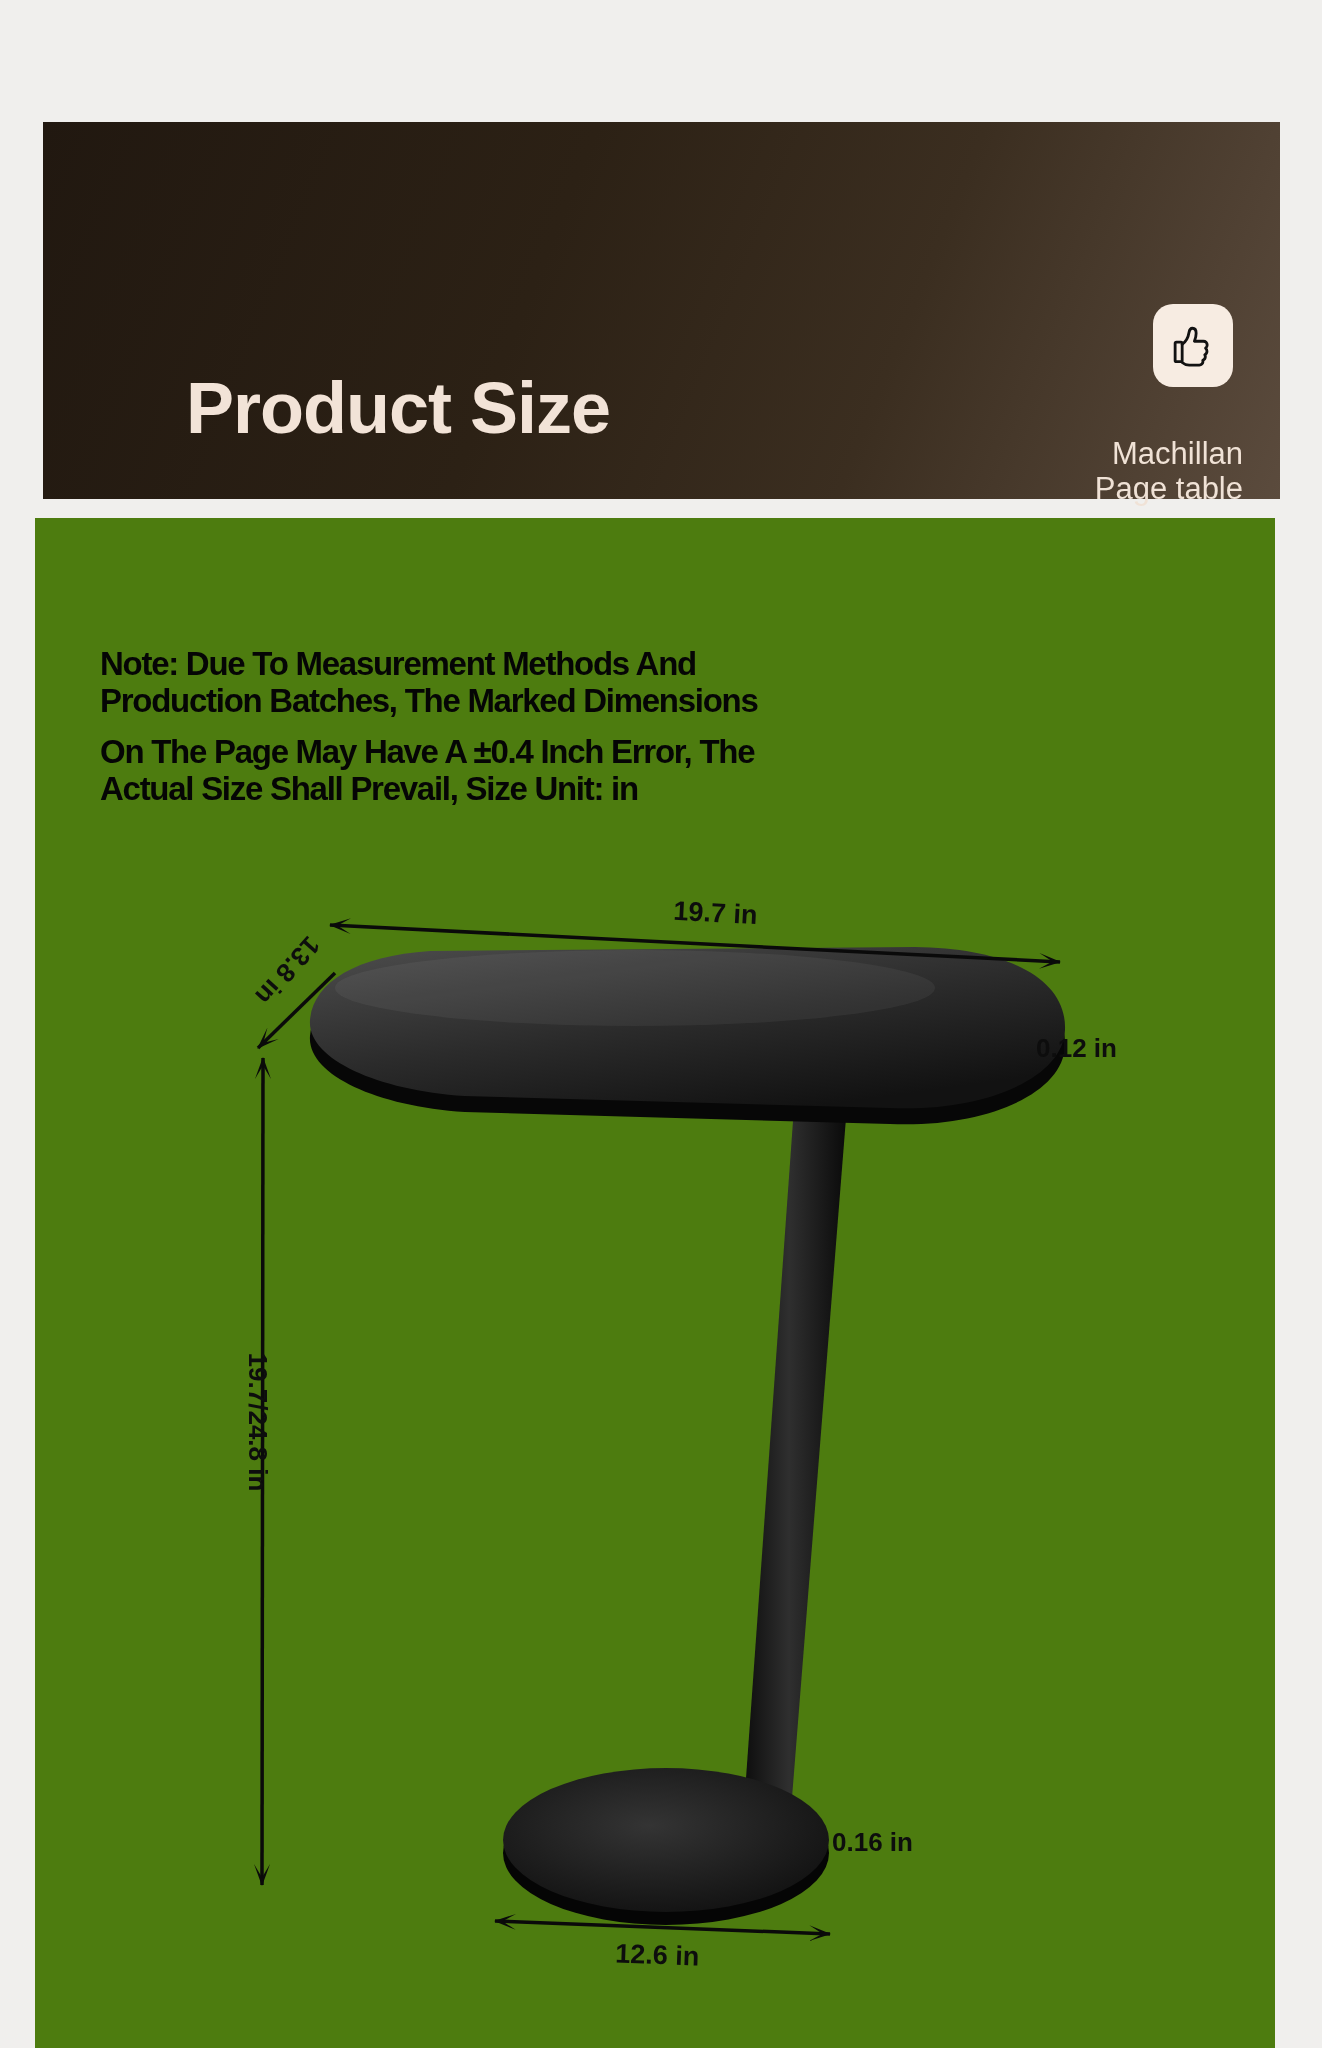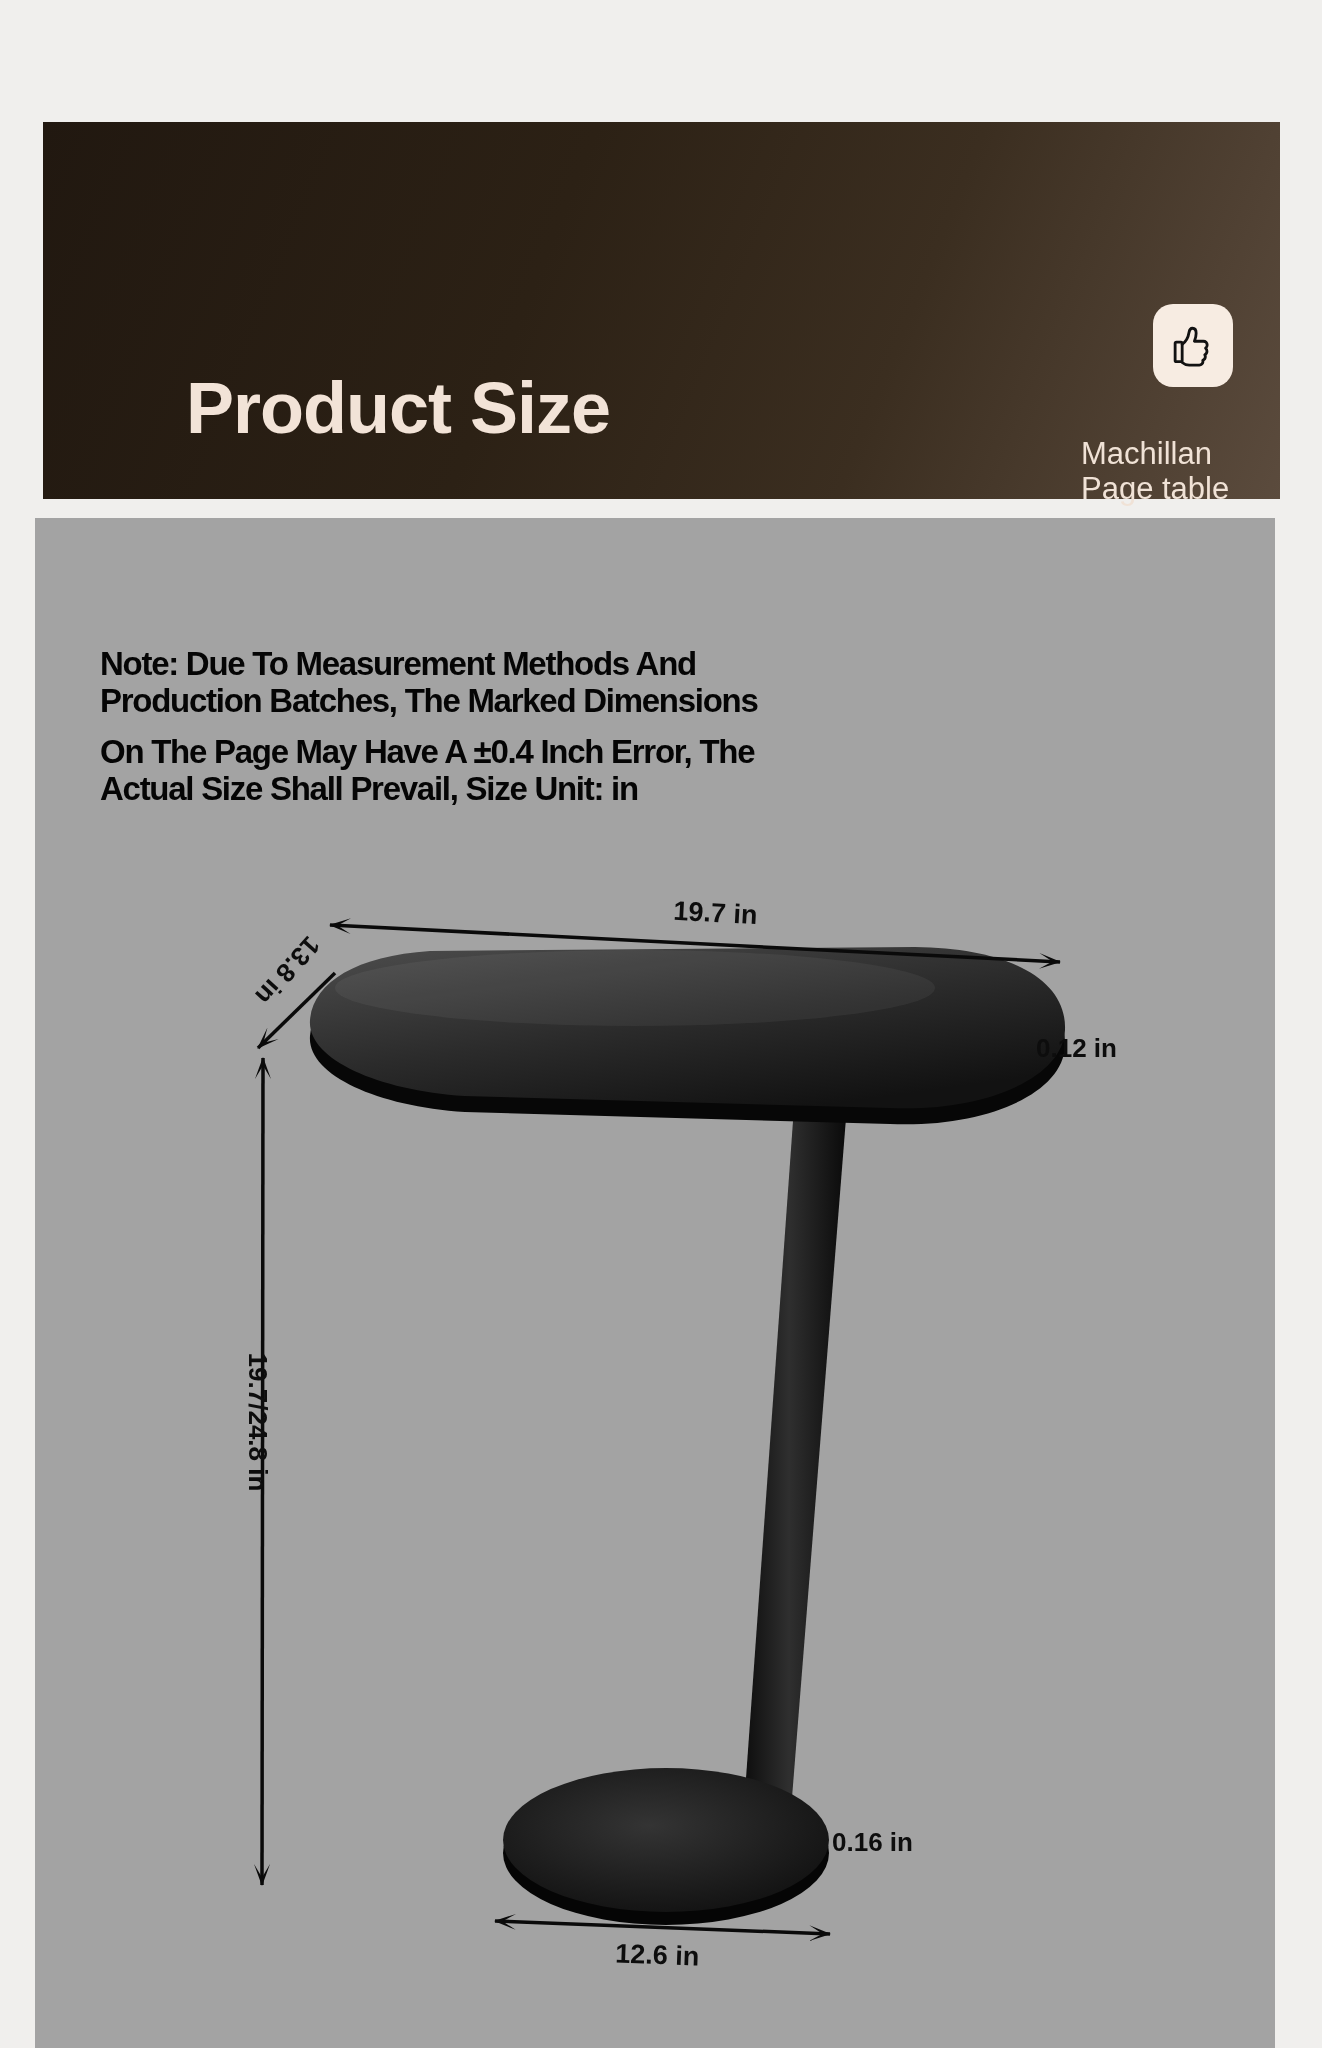--- a/index.html
+++ b/index.html
@@ -19,26 +19,26 @@
     font-size:72px;line-height:80px;font-weight:700;letter-spacing:-1px;
     color:#f2e3d7;white-space:nowrap;
   }
   .badge{
     position:absolute;left:1110px;top:182px;width:80px;height:83px;
     background:#f7ece2;border-radius:20px;
     display:flex;align-items:center;justify-content:center;
   }
   .brand{
     position:absolute;left:1038px;top:314px;width:162px;
-    color:#f0e2d6;font-size:31px;line-height:35px;text-align:left;white-space:nowrap;
+    color:#f0e2d6;font-size:31px;line-height:35px;text-align:right;white-space:nowrap;
   }
   
   .card{
     position:absolute;left:35px;top:518px;width:1240px;height:1530px;
-    background:#a3a3a3;
+    background:#4d7c0f;
   }
   .note{
     position:absolute;left:65px;
     font-weight:700;color:#050505;font-size:34px;line-height:37px;
     letter-spacing:-1.3px;white-space:nowrap;
     transform:scaleX(.97);transform-origin:left top;
   }
   .note.p1{top:127px;}
   .note.p2{top:215px;}
   .diagram{position:absolute;left:0;top:0;width:1240px;height:1530px;}

